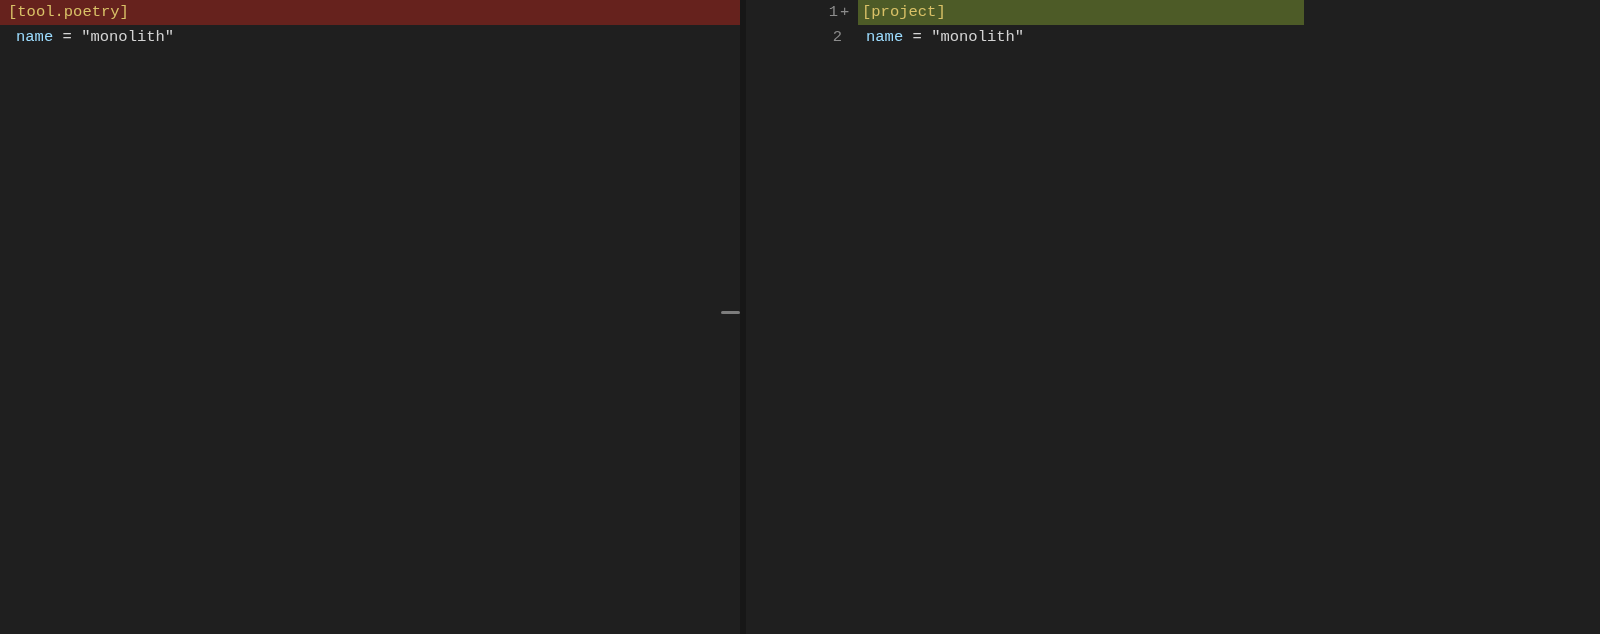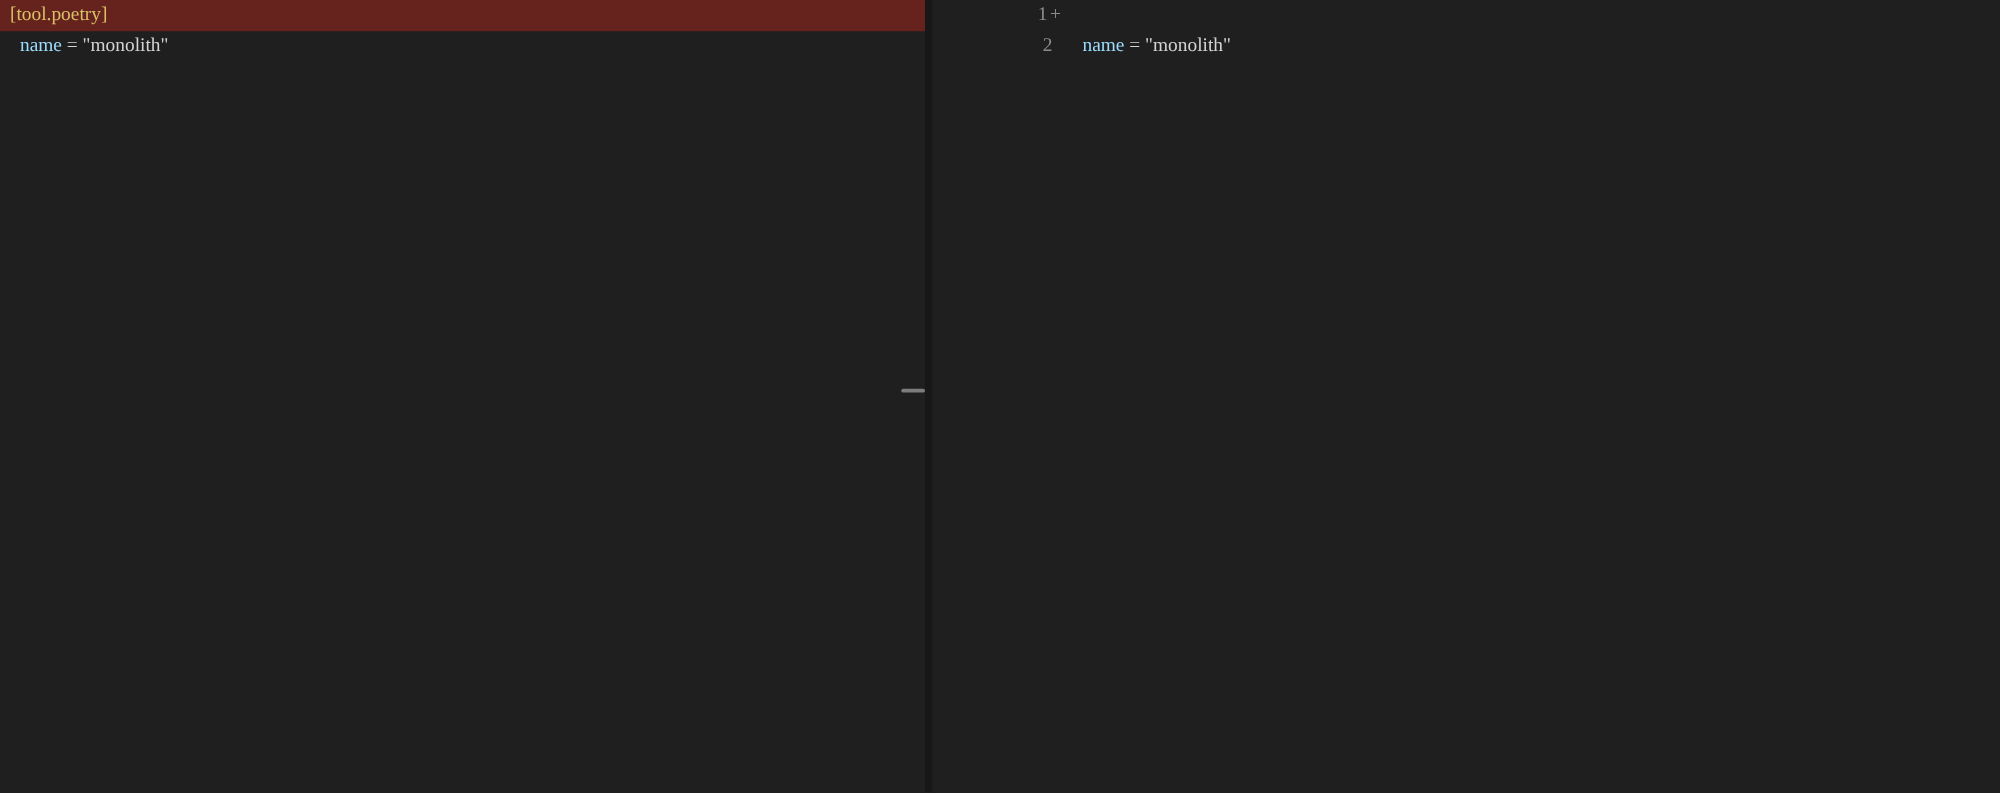--- a/index.html
+++ b/index.html
@@ -1,19 +1,19 @@
 <!DOCTYPE html>
 <html style="--bg: #1f1f1f; --gutter-fg: #8c8c8c; --key: #9cdcfe; --section: #d9c167; --punct: #d4d4d4; --string: #d4d4d4; --comment: #6a9955; --bracket: #e4c662; --bool: #ffffff; --added-bg: #4d5b27; --removed-bg: #66221d;"><head>
 <meta charset="utf-8">
 <style>
   html,body{margin:0;padding:0;background:#1f1f1f;}
   body{width:1600px;height:634px;overflow:hidden;}
   .diff{
     position:relative;display:flex;width:1304px;height:634px;
-    font-family:Liberation Serif, serif;
+    font-family:Liberation Mono, monospace;
     font-size:15.5px;line-height:24.6px;color:var(--punct);
   }
   .pane{height:100%;overflow:hidden;background:var(--bg);}
   .pane-left{width:740px;flex:none;}
   .sash{width:6px;flex:none;background:#171717;}
   .pane-right{flex:1;}
   .row{display:flex;height:24.6px;white-space:pre;}
   .code{flex:1;white-space:pre;height:100%;}
   .pane-left .code{padding-left:8px;}
   .pane-right .code{padding-left:4px;}
@@ -34,17 +34,17 @@
 </head>
 <body>
 
 <div class="diff">
   <section class="pane pane-left" id="pane-left">
       <div class="row removed"><div class="code"><span class="t-section">[tool.poetry]</span></div></div>
       <div class="row code"><div class="code"><span class="t-key">name</span><span class="t-punct"> = </span><span class="t-string">"monolith"</span></div></div>
     </section>
   <div class="sash"></div>
   <section class="pane pane-right" id="pane-right">
-      <div class="row added"><div class="gutter"><span class="num">1</span><span class="mark">+</span></div></div>
+      <div class="row added"><div class="gutter"><span class="num">1</span><span class="mark">+</span></div><div class="code"><span class="t-section">[project]</span></div></div>
       <div class="row code"><div class="gutter"><span class="num">2</span><span class="mark"></span></div><div class="code"><span class="t-key">name</span><span class="t-punct"> = </span><span class="t-string">"monolith"</span></div></div>
     </section>
   <div class="divider-handle"></div>
 </div>
 
 </body></html>

